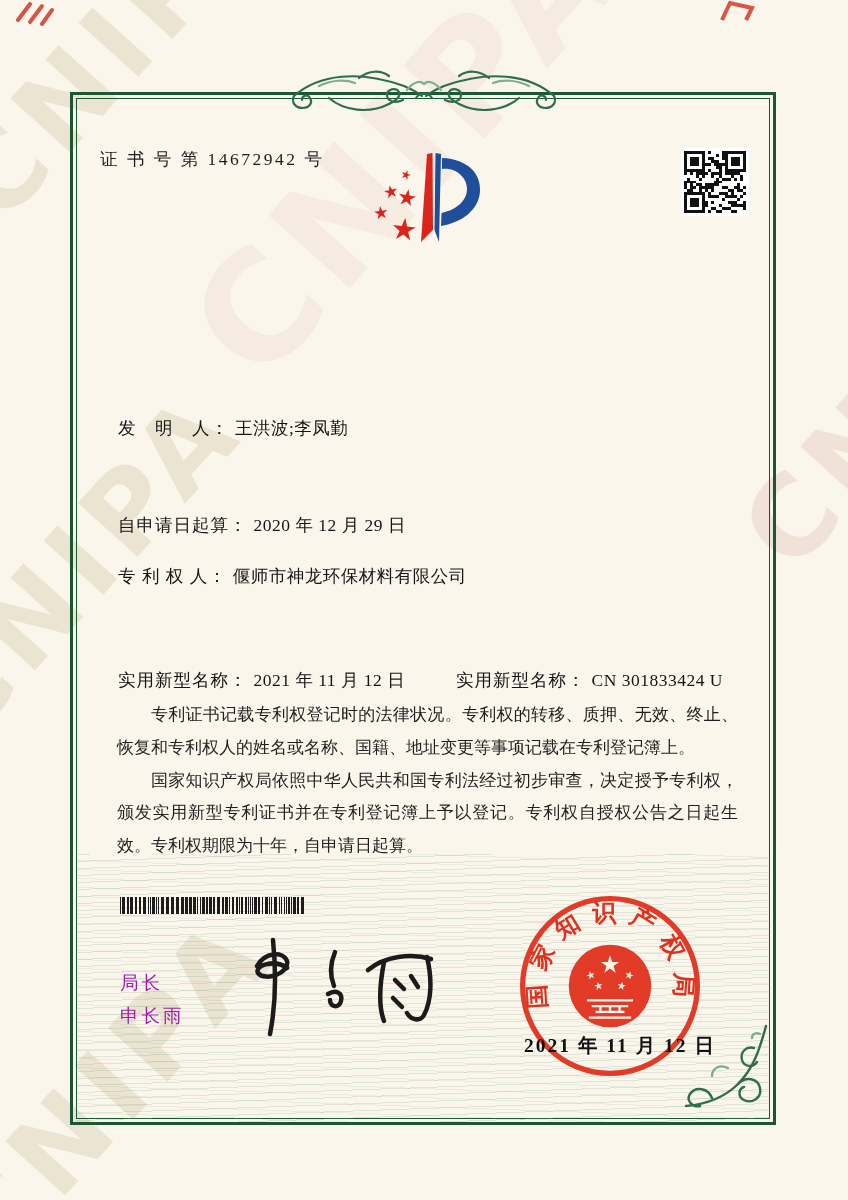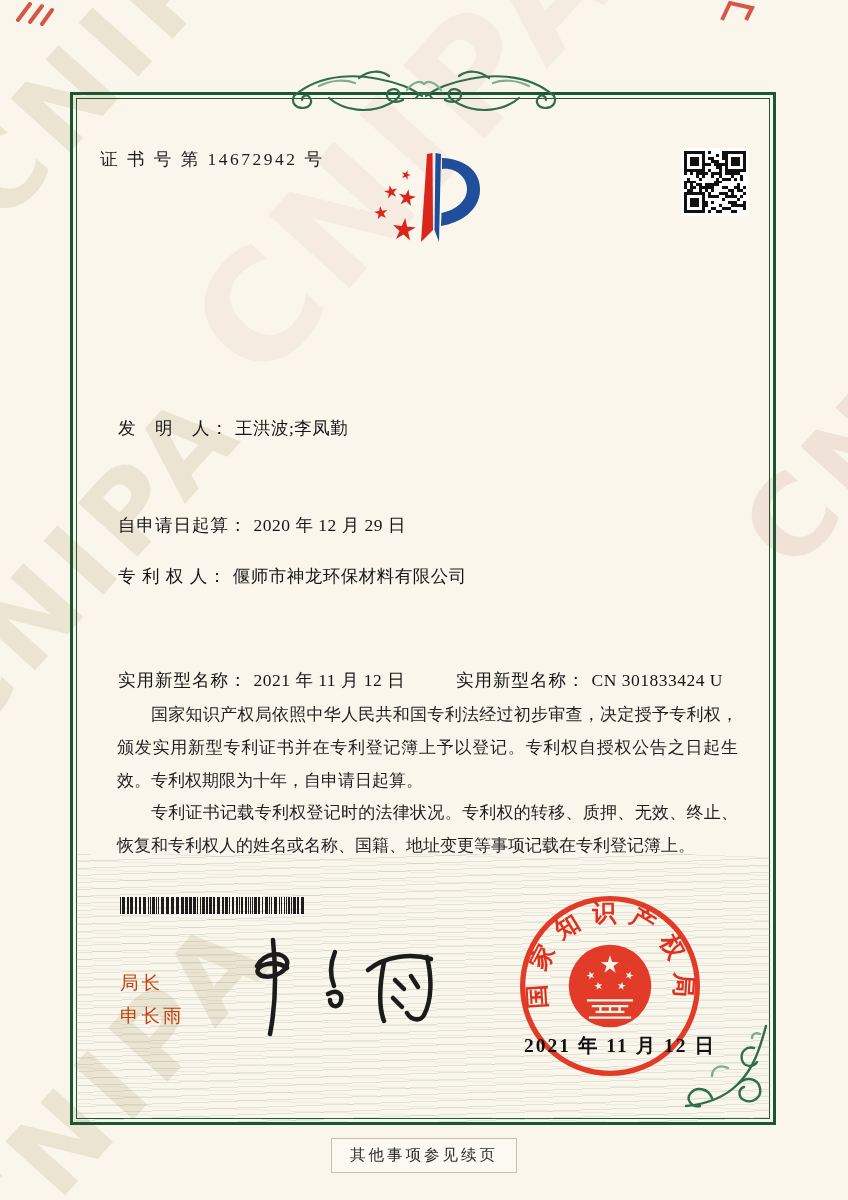--- a/index.html
+++ b/index.html
@@ -49,21 +49,21 @@
   .grant-no{position:absolute;left:338px;top:0;white-space:nowrap}
 
   .paras{position:absolute;left:117px;top:699px;width:621px;font-size:17px;
       line-height:1.93;color:#1f1f1f;text-align:justify}
   .paras p{text-indent:2em}
 
   .barcode{position:absolute;left:120px;top:897px;width:218px;height:17px;display:flex;align-items:stretch}
   .barcode i{display:block;background:#1c1c1c}
 
   .signer{position:absolute;left:120px;top:966px;font-family:"Liberation Sans","DejaVu Sans",sans-serif;
-      font-size:18.5px;color:#c2410c;letter-spacing:3px;line-height:1.8}
+      font-size:18.5px;color:#a21caf;letter-spacing:3px;line-height:1.8}
   .sig-script{position:absolute;left:233px;top:928px}
 
   .seal{position:absolute;left:514px;top:890px;width:192px;height:192px}
   .seal-date{position:absolute;left:520px;top:1032px;width:200px;text-align:center;
       font-size:19.5px;font-weight:bold;color:#101010;letter-spacing:2px;white-space:nowrap}
 
   .page-info{position:absolute;left:0;right:0;top:1090px;text-align:center;
       font-size:15.5px;letter-spacing:2px;color:#222}
 
   .foot-note{position:absolute;left:50%;transform:translateX(-50%);top:1138px;
@@ -622,22 +622,22 @@
     <span class="lab">专 利 权 人：</span><span class="val">偃师市神龙环保材料有限公司</span>
   </div>
   <div class="row r7">
     <span class="lab">实用新型名称：</span><span class="val">2021 年 11 月 12 日</span>
     <span class="grant-no">
       <span class="lab">实用新型名称：</span><span class="val">CN 301833424 U</span>
     </span>
   </div>
 
   <div class="paras">
+    <p>专利证书记载专利权登记时的法律状况。专利权的转移、质押、无效、终止、恢复和专利权人的姓名或名称、国籍、地址变更等事项记载在专利登记簿上。</p>
     <p>国家知识产权局依照中华人民共和国专利法经过初步审查，决定授予专利权，颁发实用新型专利证书并在专利登记簿上予以登记。专利权自授权公告之日起生效。专利权期限为十年，自申请日起算。</p>
-    <p>专利证书记载专利权登记时的法律状况。专利权的转移、质押、无效、终止、恢复和专利权人的姓名或名称、国籍、地址变更等事项记载在专利登记簿上。</p>
   </div>
 
   <div class="barcode">
       <i style="width: 1px; margin-right: 1px;"></i>
       <i style="width: 3px; margin-right: 2px;"></i>
       <i style="width: 2px; margin-right: 1px;"></i>
       <i style="width: 3px; margin-right: 2px;"></i>
       <i style="width: 2px; margin-right: 2px;"></i>
       <i style="width: 2px; margin-right: 2px;"></i>
       <i style="width: 3px; margin-right: 2px;"></i>
@@ -735,15 +735,14 @@
           <path d="M78,133 H122"></path>
           <path d="M90,121 V127 M100,121 V127 M110,121 V127"></path>
         </g>
       </g>
     </svg>
   </div>
 
   <div class="seal-date">2021 年 11 月 12 日</div>
 
 
-  <div class="foot-note">其他事项参见续页</div>
 
 </div>
 
 </body></html>

